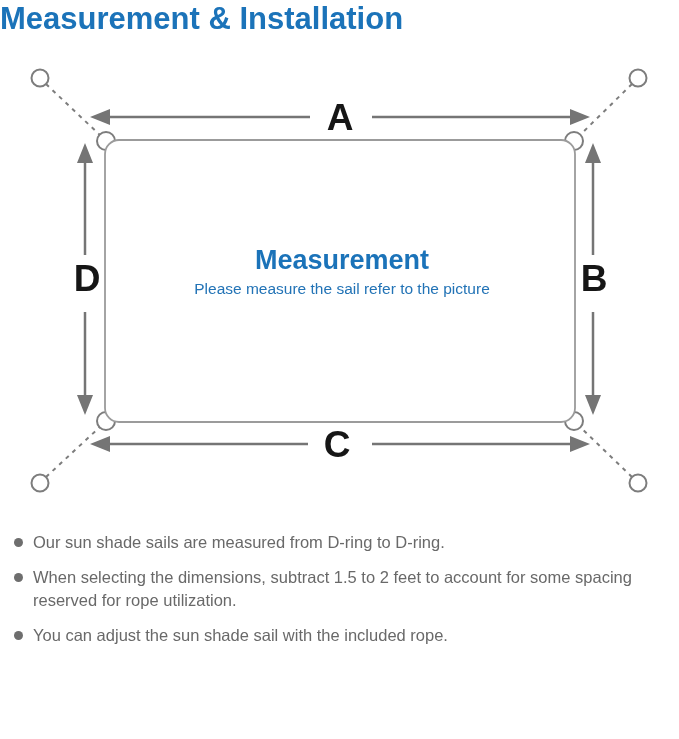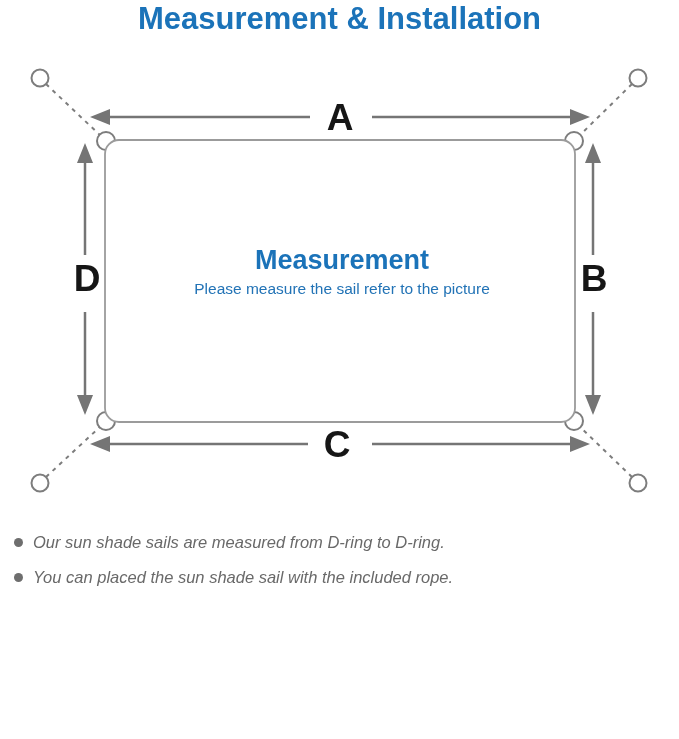--- a/index.html
+++ b/index.html
@@ -6,41 +6,39 @@
   html, body { background: #ffffff; }
   body {
     width: 679px; height: 739px;
     position: relative;
     font-family: "Liberation Sans", sans-serif;
     overflow: hidden;
   }
   .page-title {
     position: absolute;
     top: 1px; left: 0; right: 0;
-    text-align: center;
     font-size: 31px;
     font-weight: bold;
     color: #1b73b9;
     letter-spacing: 0px;
   }
   .diagram-wrap {
     position: absolute;
     top: 55px; left: 0;
     width: 679px; height: 460px;
   }
   .notes {
     position: absolute;
     top: 531px; left: 12px;
     width: 660px;
   }
   .note-item {
     display: flex;
     align-items: flex-start;
     margin-bottom: 12px;
-    font-style: italic;
   }
   .note-bullet {
     flex: 0 0 auto;
     width: 9px; height: 9px;
     border-radius: 50%;
     background: #6e6e6e;
     margin: 7px 10px 0 2px;
   }
   .note-text {
     font-size: 16.5px;
@@ -115,15 +113,19 @@
   </svg>
 </div>
 
 <div class="notes">
   <div class="note-item">
     <span class="note-bullet"></span>
     <span class="note-text">Our sun shade sails are measured from D-ring to D-ring.</span>
   </div>
   <div class="note-item">
     <span class="note-bullet"></span>
-    <span class="note-text">You can placed the sun shade sail with the included rope.</span>
+    <span class="note-text">When selecting the dimensions, subtract 1.5 to 2 feet to account for some spacing reserved for rope utilization.</span>
+  </div>
+  <div class="note-item">
+    <span class="note-bullet"></span>
+    <span class="note-text">You can adjust the sun shade sail with the included rope.</span>
   </div>
 </div>
 
 </body></html>

